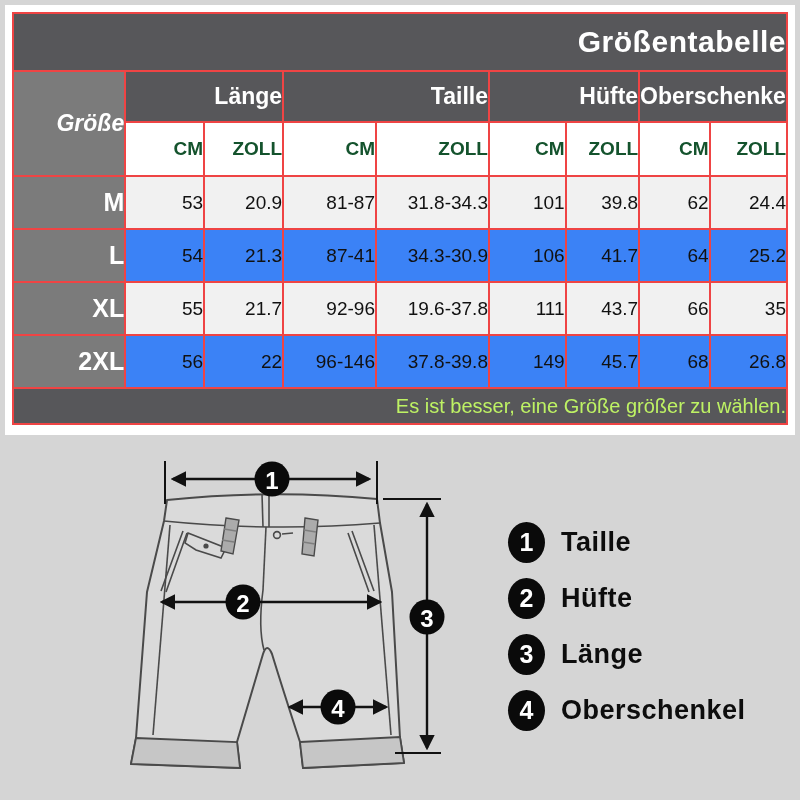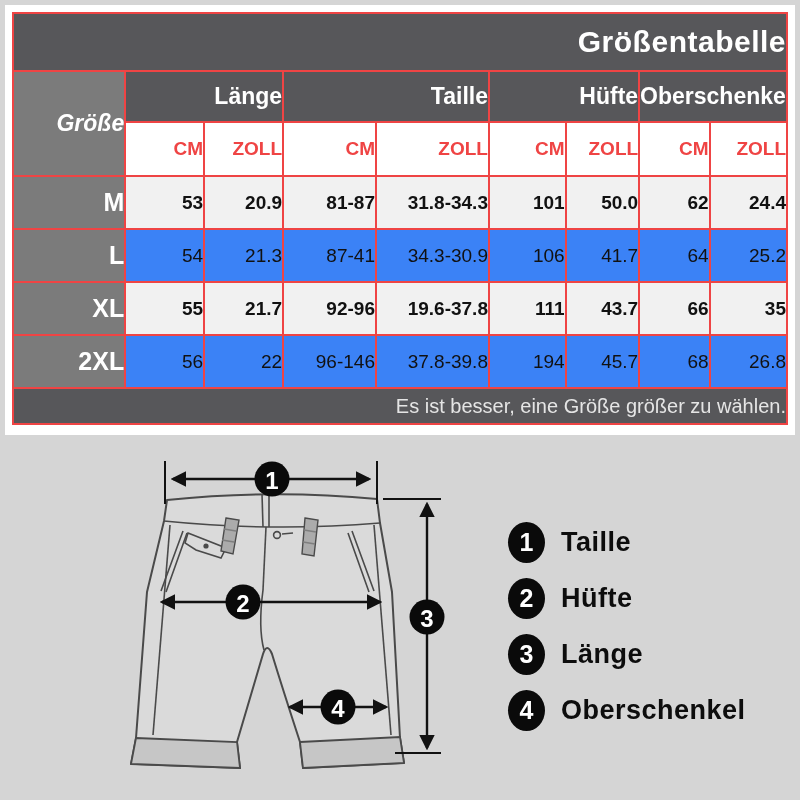--- a/index.html
+++ b/index.html
@@ -25,29 +25,29 @@
     background:#57575a;color:#ffffff;font-size:30px;font-weight:700;
     height:56px;letter-spacing:0.5px;
   }
   .group-row th{
     background:#57575a;color:#ffffff;font-size:23px;font-weight:700;height:49px;
   }
   .size-head{
     background:#7b7b7b !important;color:#ffffff;font-size:24px;font-weight:700;font-style:italic;
   }
   .unit-row th{
-    background:#ffffff;color:#ef4444;font-size:19px;font-weight:700;height:52px;
+    background:#ffffff;color:#14532d;font-size:19px;font-weight:700;height:52px;
   }
   .data-row th{
     background:#7b7b7b;color:#ffffff;font-size:25px;font-weight:700;height:51px;
   }
   .data-row td{background:#3b82f6;color:#111111;font-size:19px;}
-  .data-row.alt td{background:#f1f1f1;font-weight:bold;}
+  .data-row.alt td{background:#f1f1f1;}
   .footer-row td{
-    background:#57575a;color:#e5e5e5;font-size:20px;font-weight:400;height:34px;
+    background:#57575a;color:#bef264;font-size:20px;font-weight:400;height:34px;
   }
   
   .diagram-area{
     position:absolute;left:0;top:437px;width:800px;height:363px;
     background:#d5d5d5;
   }
   .shorts-svg{position:absolute;left:0;top:0;width:800px;height:363px;}
   .legend{
     position:absolute;left:508px;top:85px;display:flex;flex-direction:column;gap:15px;
   }
@@ -98,21 +98,21 @@
       <th>CM</th>
       <th>ZOLL</th>
     </tr>
     <tr class="data-row alt">
       <th>M</th>
       <td>53</td>
       <td>20.9</td>
       <td>81-87</td>
       <td>31.8-34.3</td>
       <td>101</td>
-      <td>50.0</td>
+      <td>39.8</td>
       <td>62</td>
       <td>24.4</td>
     </tr>
     <tr class="data-row">
       <th>L</th>
       <td>54</td>
       <td>21.3</td>
       <td>87-41</td>
       <td>34.3-30.9</td>
       <td>106</td>
@@ -130,21 +130,21 @@
       <td>43.7</td>
       <td>66</td>
       <td>35</td>
     </tr>
     <tr class="data-row">
       <th>2XL</th>
       <td>56</td>
       <td>22</td>
       <td>96-146</td>
       <td>37.8-39.8</td>
-      <td>194</td>
+      <td>149</td>
       <td>45.7</td>
       <td>68</td>
       <td>26.8</td>
     </tr>
     <tr class="footer-row">
       <td colspan="9">Es ist besser, eine Größe größer zu wählen.</td>
     </tr>
   </tbody>
     </table>
 </div>

